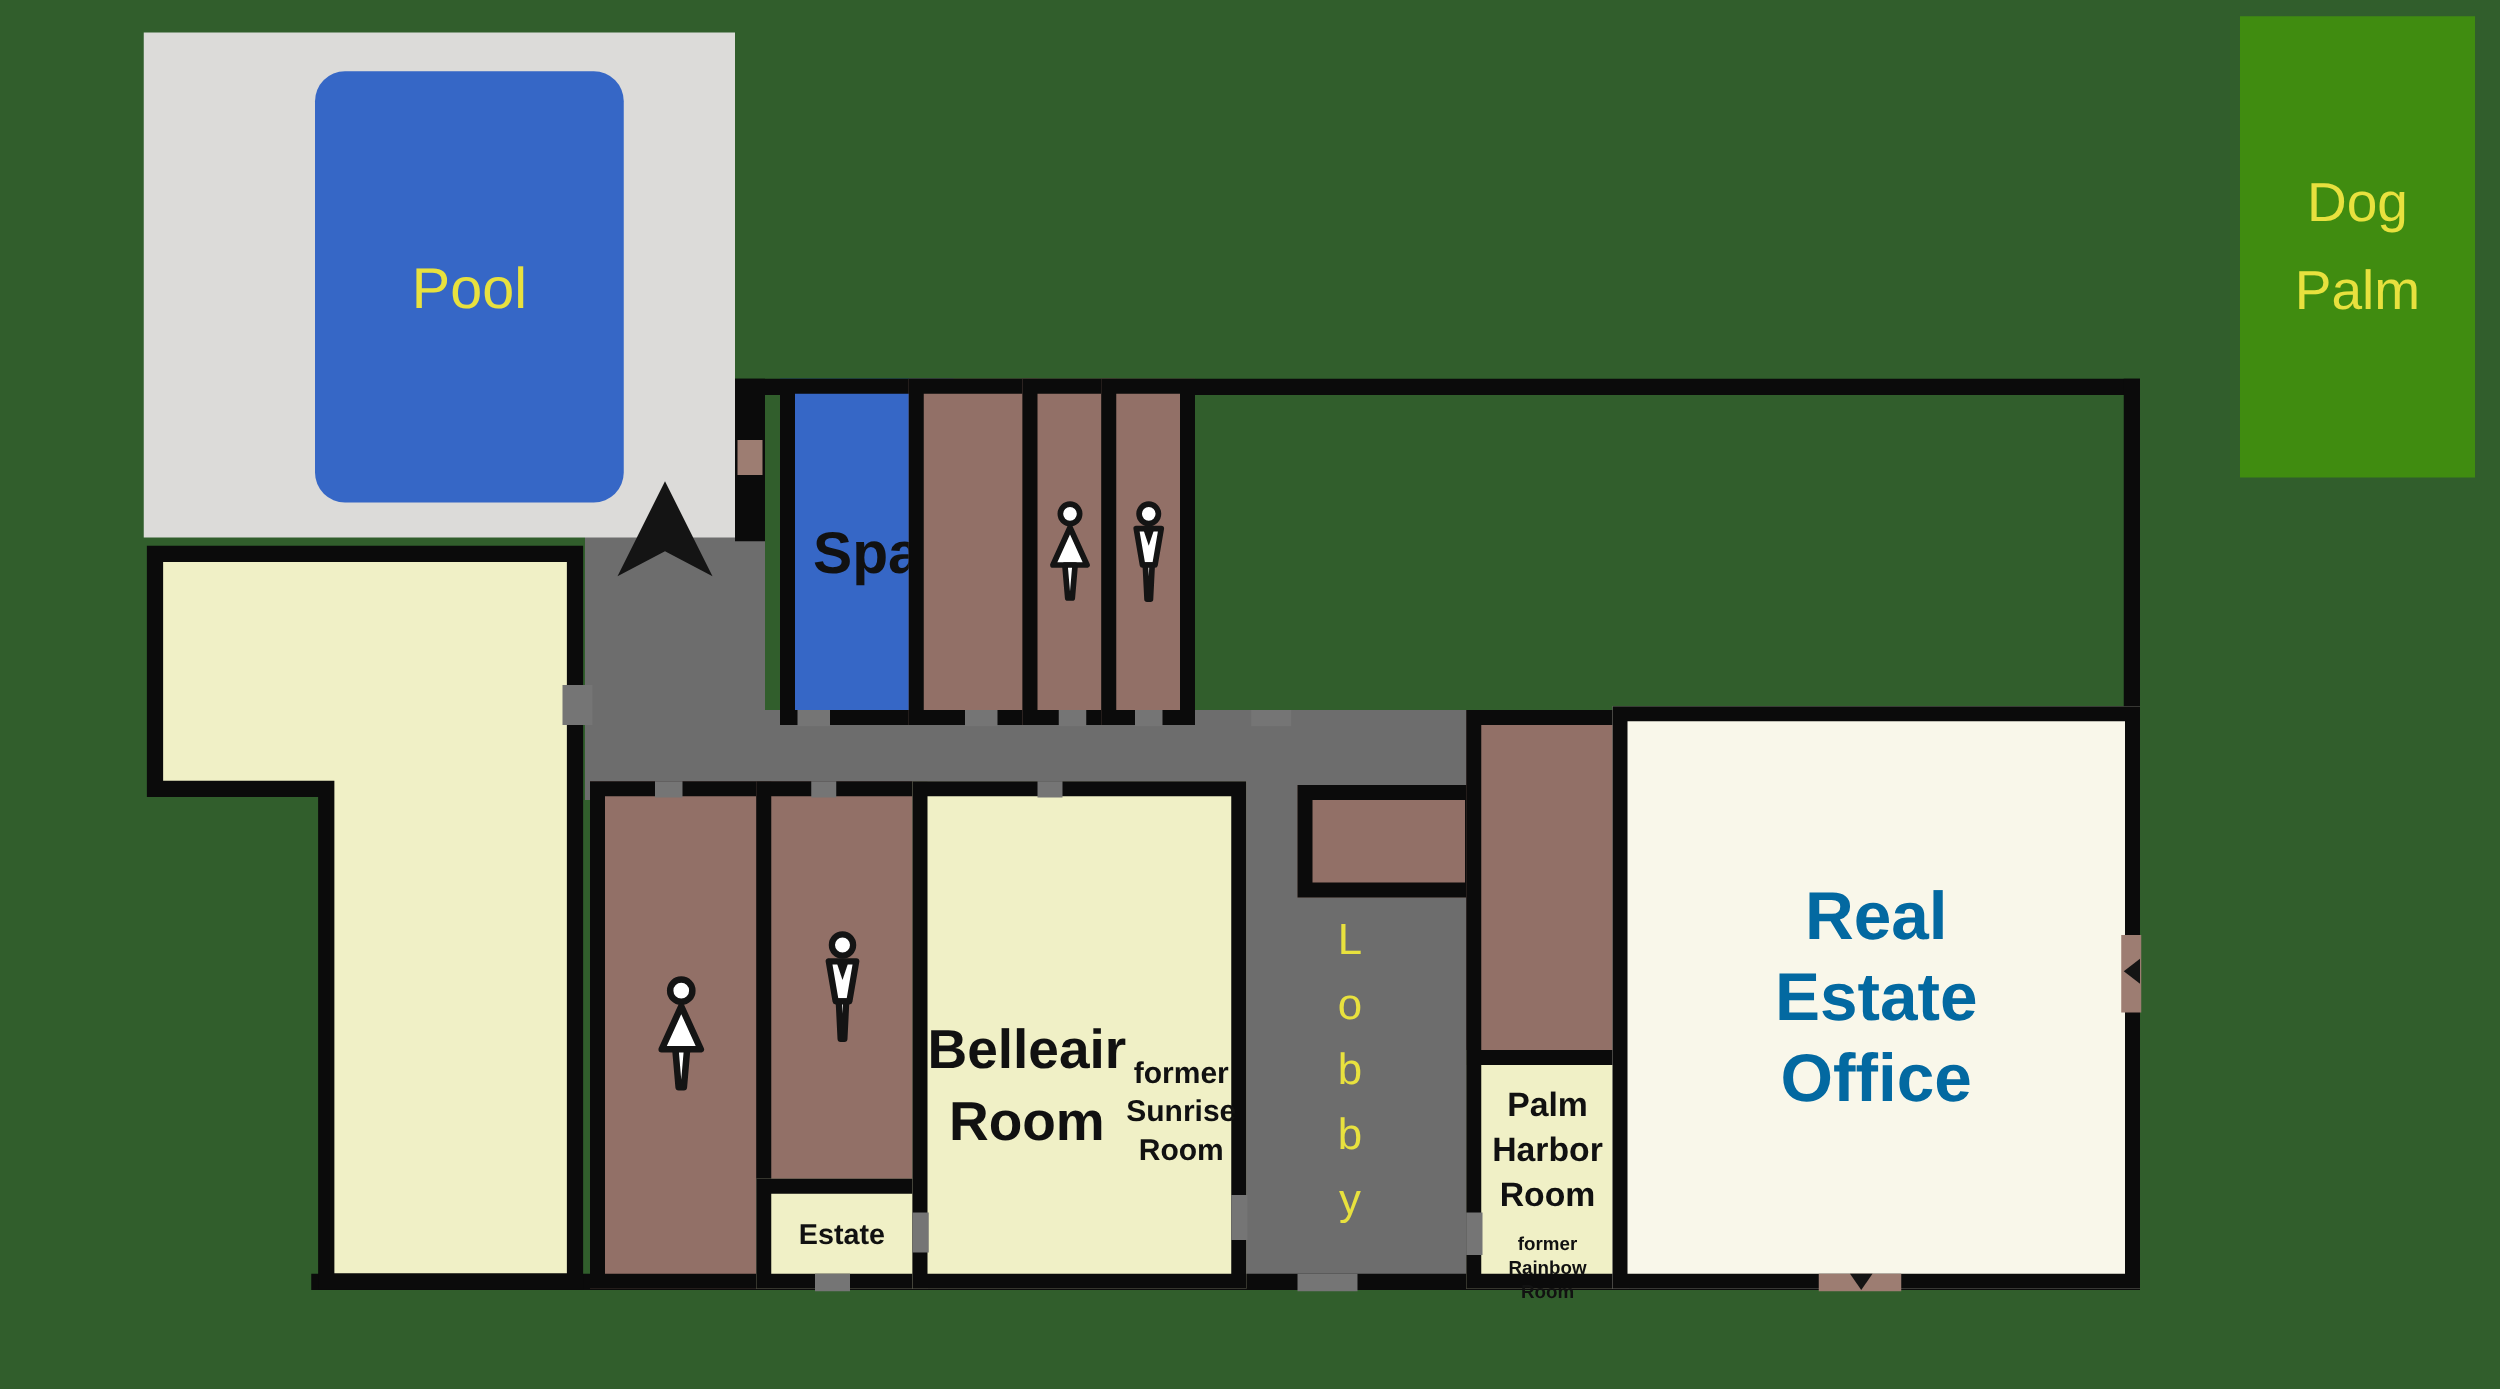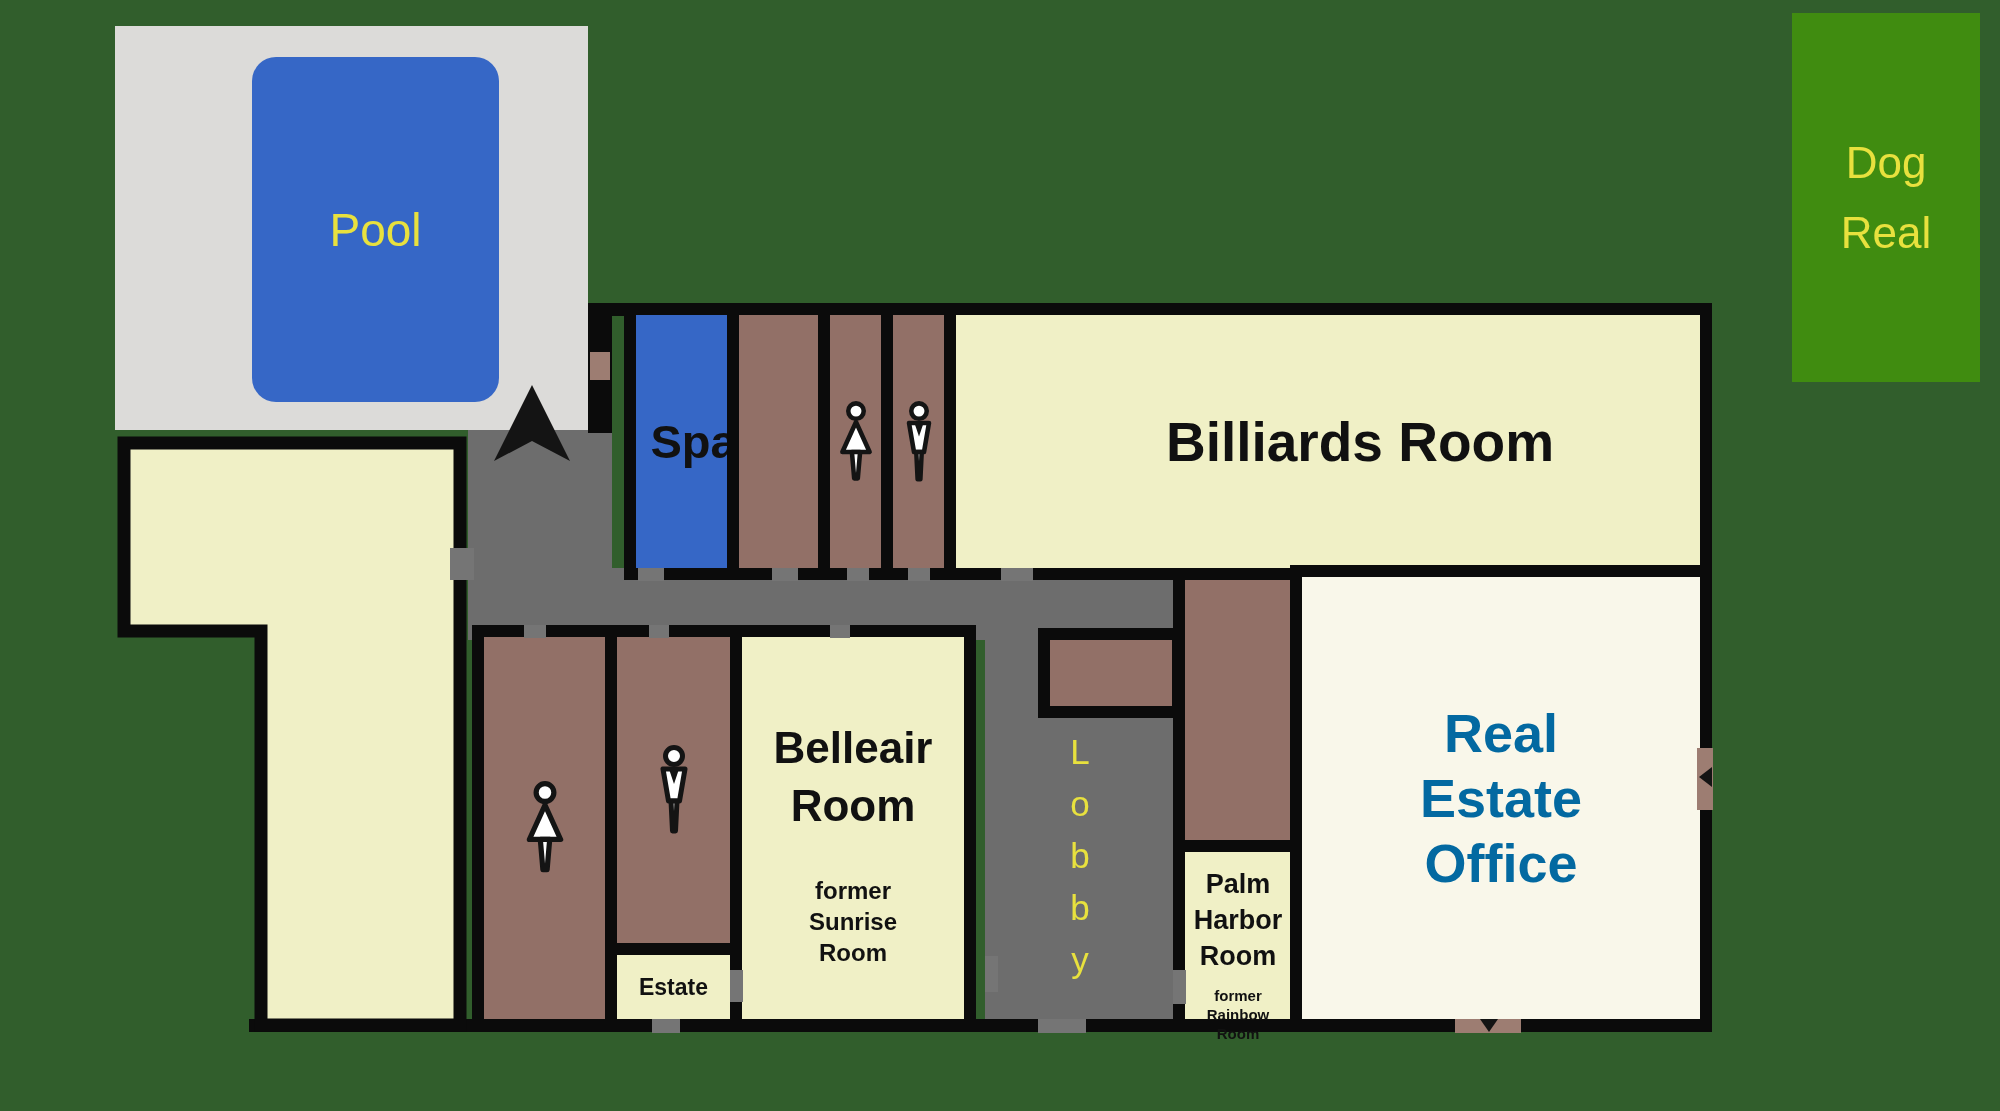--- a/index.html
+++ b/index.html
@@ -38,21 +38,21 @@
   #spa .lbl{font-size:47px;font-weight:bold;color:#111;}
   #room-a{left:727px;top:303px;width:103px;height:277px;}
   #wr-top{left:818px;top:303px;width:75px;height:277px;}
   #mr-top{left:881px;top:303px;width:75px;height:277px;}
   #billiards{left:944px;top:303px;width:768px;height:277px;}
   #billiards .lbl{font-size:55px;font-weight:bold;color:#111;padding-left:64px;}
   #wr-bot{left:472px;top:625px;width:145px;height:406px;}
   #mr-bot{left:605px;top:625px;width:137px;height:330px;}
   #kitchen{left:605px;top:943px;width:137px;height:88px;}
   #kitchen .lbl{font-size:23px;font-weight:bold;color:#111;}
-  #belleair{left:730px;top:625px;width:246px;height:406px;flex-direction:column;justify-content:flex-start;padding-top:82px;text-align:center;}
+  #belleair{left:730px;top:625px;width:267px;height:406px;flex-direction:row;justify-content:flex-start;padding-top:82px;text-align:center;}
   #belleair .lbl{font-size:44px;line-height:58px;font-weight:bold;color:#111;white-space:pre-line;}
   #belleair .former{margin-top:40px;font-size:24px;line-height:31px;font-weight:bold;color:#111;white-space:pre-line;}
   #desk{left:1038px;top:628px;width:146px;height:90px;}
   #room-b{left:1173px;top:568px;width:130px;height:284px;}
   #palm-harbor{left:1173px;top:840px;width:130px;height:191px;flex-direction:column;justify-content:flex-start;padding-top:14px;text-align:center;}
   #palm-harbor .lbl{font-size:27px;line-height:36px;font-weight:bold;color:#111;white-space:pre-line;}
   #palm-harbor .former{margin-top:12px;font-size:15px;line-height:19px;font-weight:bold;color:#111;white-space:pre-line;}
   #real-estate{left:1290px;top:565px;width:422px;height:466px;background:var(--office-cream,#f9f7ea);text-align:center;}
   #real-estate .lbl{font-size:54px;line-height:65px;font-weight:bold;color:#0369a1;white-space:pre-line;}
   
@@ -82,21 +82,21 @@
   <div class="abs wall" id="wall-right"></div>
   <div class="abs wall" id="wall-bottom"></div>
   <div class="abs wall" id="wall-spa-left"></div>
 
   <div class="abs" id="pool-deck"></div>
   <div class="abs" id="pool">
     <span class="lbl">Pool</span>
   </div>
   <div class="abs" id="dog-park">
     <span class="lbl">Dog
-Real</span>
+Palm</span>
   </div>
 
   <svg class="abs" width="2000" height="1111" style="left:0;top:0">
     <polygon points="124,443 460,443 460,1025 261,1025 261,631 124,631" fill="#f0f0c6" stroke="#0b0b0b" stroke-width="13"></polygon>
     <polygon points="532,385 570,461 532,441 494,461" fill="#141414"></polygon>
   </svg>
 
   <div class="abs room blue" id="spa">
     <span class="lbl">Spa</span>
   </div>
@@ -108,23 +108,20 @@
       <path d="M17.5 57 L26.5 57 L24 86 L20 86 Z" fill="#fff" stroke="#141414" stroke-width="5" stroke-linejoin="round"></path>
     </svg>
   </div>
   <div class="abs room brown" id="mr-top">
     <svg width="40" height="86" viewBox="0 0 44 92">
       <circle cx="22" cy="12" r="8.5" fill="#fff" stroke="#141414" stroke-width="5"></circle>
       <path d="M11 25 L33 25 L27.5 57 L16.5 57 Z" fill="#fff" stroke="#141414" stroke-width="5" stroke-linejoin="round"></path>
       <path d="M17 25 L27 25 L22 40 Z" fill="#141414"></path>
       <path d="M19 57 L25 57 L23.5 87 L20.5 87 Z" fill="#fff" stroke="#141414" stroke-width="5" stroke-linejoin="round"></path>
     </svg>
-  </div>
-  <div class="abs room cream" id="billiards">
-    <span class="lbl">Billiards Room</span>
   </div>
 
   <div class="abs room brown" id="wr-bot">
     <svg width="46" height="96" viewBox="0 0 44 92">
       <circle cx="22" cy="12" r="8.5" fill="#fff" stroke="#141414" stroke-width="5"></circle>
       <path d="M22 24 L37 57 L7 57 Z" fill="#fff" stroke="#141414" stroke-width="5" stroke-linejoin="round"></path>
       <path d="M17.5 57 L26.5 57 L24 86 L20 86 Z" fill="#fff" stroke="#141414" stroke-width="5" stroke-linejoin="round"></path>
     </svg>
   </div>
   <div class="abs room brown" id="mr-bot">

